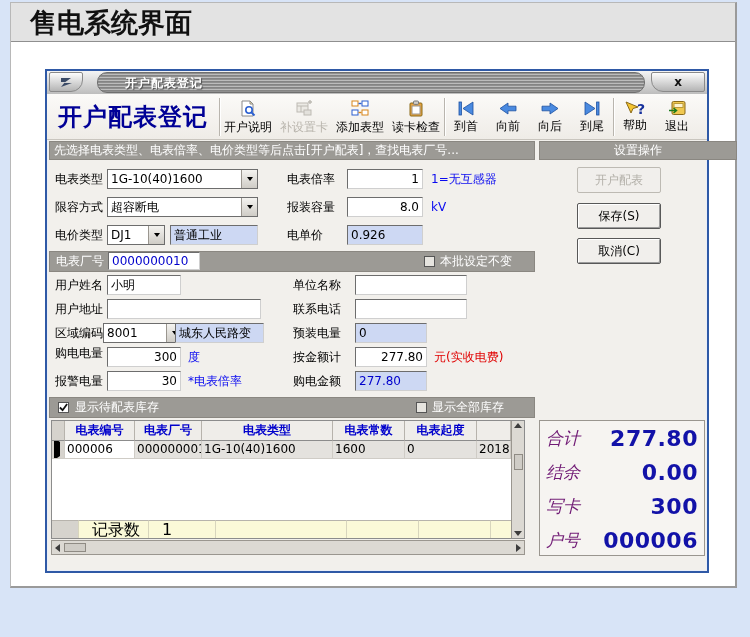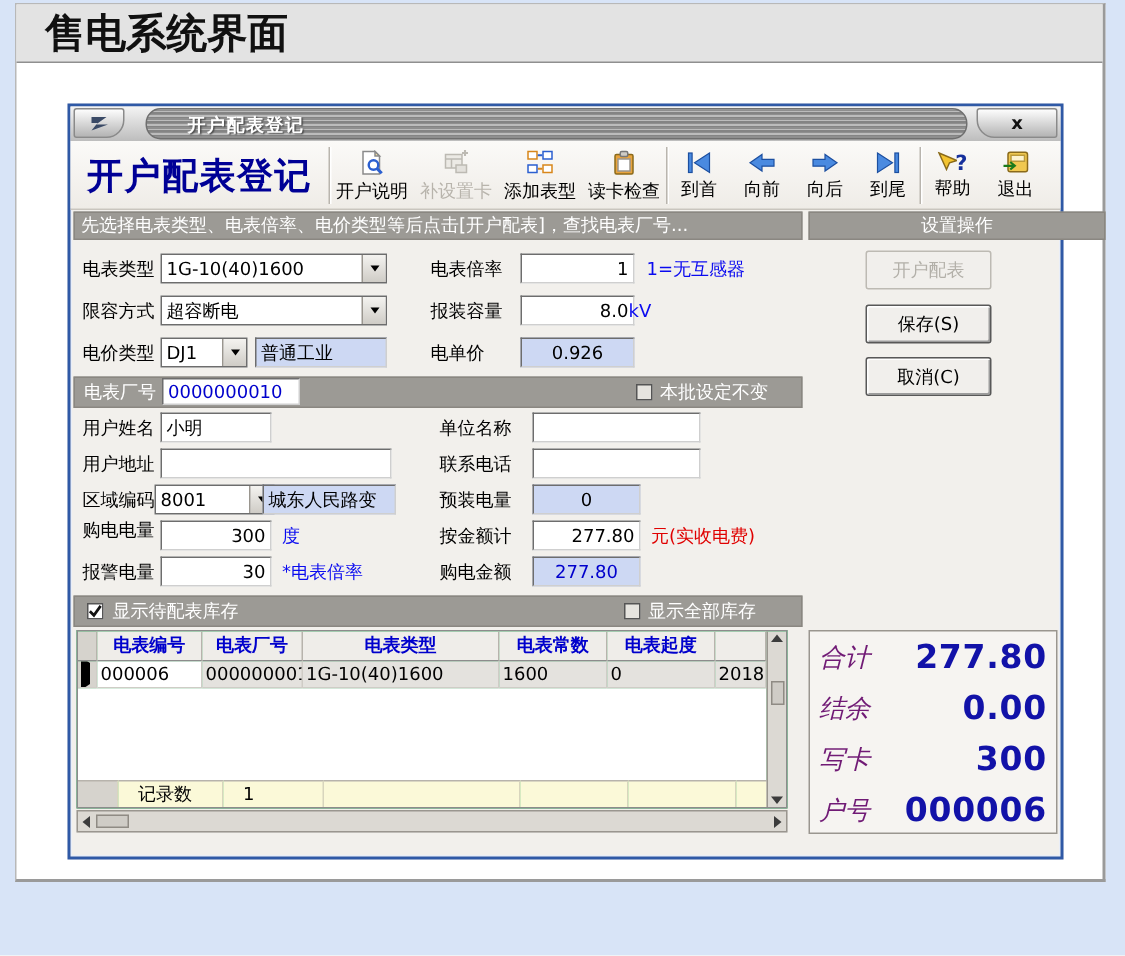--- a/index.html
+++ b/index.html
@@ -58,21 +58,21 @@
   
   .flabel { position:absolute; font-size:12px; color:#000; height:20px; line-height:20px; white-space:nowrap; }
   .tbx { position:absolute; height:20px; background:#fff; border:1px solid #6d6d6d;
           border-bottom-color:#cfcfcf; border-right-color:#cfcfcf; font-size:12px; padding:0 3px;
           font-family:inherit; color:#000; }
   .num { text-align:right; }
   .blue-text { color:#0000cc; }
   .rofield { position:absolute; height:20px; background:#cdd8f3; border:1px solid #6d6d6d;
           border-bottom-color:#cfcfcf; border-right-color:#cfcfcf; font-size:12px; line-height:18px; padding:0 3px;
           white-space:nowrap; overflow:hidden; }
-  .rofield.num { text-align:center; }
+  .rofield.num { text-align:left; }
   .note-b { position:absolute; font-size:12px; color:#0a0af0; height:20px; line-height:20px; white-space:nowrap; }
   .note-r { position:absolute; font-size:12px; color:#e00000; height:20px; line-height:20px; white-space:nowrap; }
   .combo { position:absolute; height:20px; background:#fff; border:1px solid #6d6d6d; display:flex; }
   .ctext { flex:1; font-size:12px; line-height:18px; padding:0 3px; overflow:hidden; white-space:nowrap; }
   .ddbtn { width:16px; background:linear-gradient(180deg,#f4f3f0,#cfccc6); border-left:1px solid #9a968f;
           display:flex; align-items:center; justify-content:center; cursor:pointer; }
   .dd-tri { width:0; height:0; border-left:3px solid transparent; border-right:3px solid transparent;
           border-top:4px solid #000; }
   .cb { position:absolute; width:11px; height:11px; background:#fff; border:1px solid #555;
           display:flex; align-items:center; justify-content:center; cursor:pointer; }
@@ -85,21 +85,21 @@
   .thead .tc { background:#efede9; border-right:1px solid #b7b3ac; border-bottom:1px solid #8c8c8c;
           color:#0000cc; font-weight:bold; font-size:12px; text-align:center; line-height:19px;
           overflow:hidden; white-space:nowrap; }
   .tdata { height:18px; cursor:pointer; }
   .tdata .tc { background:#e4e2de; border-right:1px solid #cfccc6; border-bottom:1px solid #cfccc6;
           font-size:12px; line-height:17px; padding:0 2px; overflow:hidden; white-space:nowrap; }
   .tdata .tc.white { background:#fff; }
   .tfill { flex:1; background:#fff; }
   .tfoot { height:18px; margin-top:auto; }
   .tfoot .tc { background:#fbf9d8; border-right:1px solid #d8d5bd; border-top:1px solid #b7b3ac;
-          font-size:12px; line-height:17px; padding:0 13px; white-space:nowrap; }
+          font-size:16px; line-height:17px; padding:0 13px; white-space:nowrap; }
   .c0 { width:13px; flex:none; } .c1 { width:70px; flex:none; } .c2 { width:67px; flex:none; }
   .c3 { width:131px; flex:none; } .c4 { width:72px; flex:none; } .c5 { width:72px; flex:none; }
   .c6 { flex:1; }
   .tc.gray { background:#d6d3cd !important; }
   .marker { width:0; height:0; border-top:4px solid transparent; border-bottom:4px solid transparent;
           border-left:6px solid #000; margin:5px auto 0; }
   .tnum { text-align:left; }
   .vscroll { position:absolute; right:0; top:0; width:13px; height:100%; background:#dcd9d3;
           border-left:1px solid #9a968f; display:flex; flex-direction:column; align-items:center;
           padding:2px 0; }
@@ -289,21 +289,21 @@
 
       <span class="flabel" style="left:8px;top:126px">限容方式</span>
       <div class="combo" style="left:60px;top:126px;width:151px">
         <span class="ctext">超容断电</span>
         <span class="ddbtn">
             <i class="dd-tri"></i>
           </span>
       </div>
       <span class="flabel" style="left:240px;top:126px">报装容量</span>
       <input class="tbx num" style="left: 300px; top: 126px; width: 76px;" value="8.0">
-      <span class="note-b" style="left:372px;top:126px">kV</span>
+      <span class="note-b" style="left:384px;top:126px">kV</span>
 
       <span class="flabel" style="left:8px;top:154px">电价类型</span>
       <div class="combo" style="left:60px;top:154px;width:58px">
         <span class="ctext">DJ1</span>
         <span class="ddbtn">
             <i class="dd-tri"></i>
           </span>
       </div>
       <span class="rofield" style="left:123px;top:154px;width:88px">普通工业</span>
       <span class="flabel" style="left:240px;top:154px">电单价</span>

